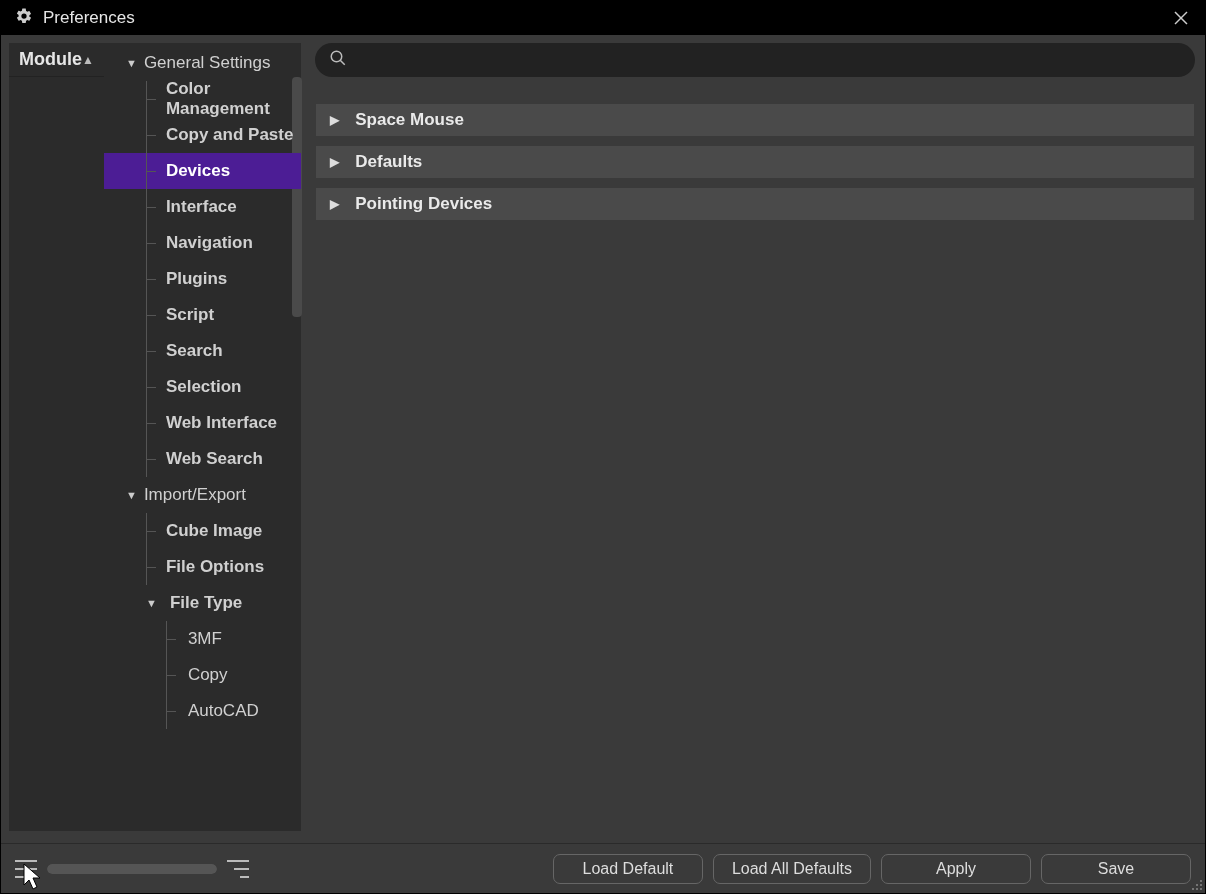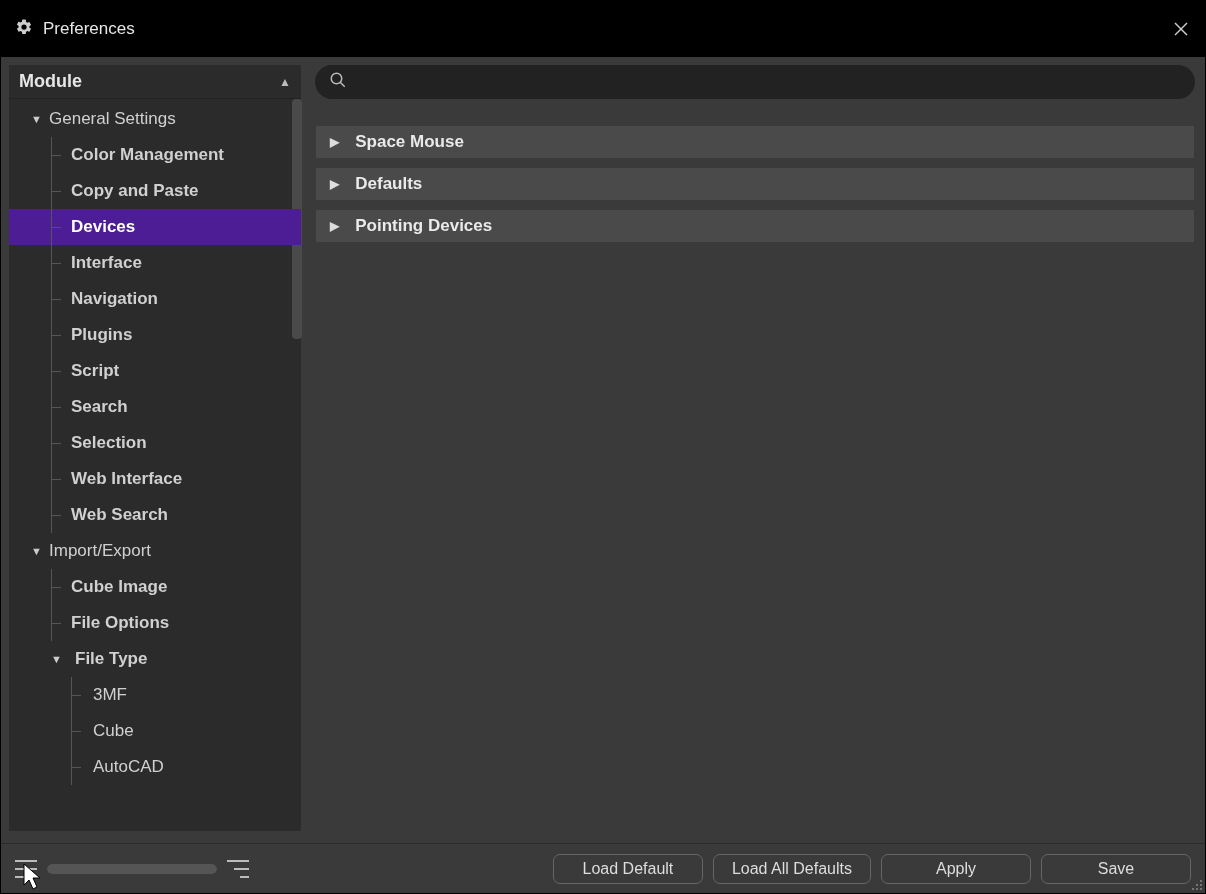--- a/index.html
+++ b/index.html
@@ -12,21 +12,21 @@
     user-select: none;
   }
   .window {
     width: 1206px; height: 894px;
     display: flex; flex-direction: column;
     background: #3a3a3a;
     border: 1px solid #000;
   }
   
   .titlebar {
-    height: 56px;
+    height: 34px;
     background: #000;
     display: flex; align-items: center;
     padding: 0 14px;
     gap: 10px;
   }
   .titlebar .title { font-size: 17px; color: #e6e6e6; }
   .titlebar .spacer { flex: 1; }
   .close-x { width: 20px; height: 20px; display:flex; align-items:center; justify-content:center; cursor:pointer; }
   .close-x svg { stroke: #ccc; stroke-width: 1.5; }
   .gear-icon svg { fill: #ccc; }
@@ -36,21 +36,21 @@
     flex: 1;
     display: flex;
     background: #3a3a3a;
     overflow: hidden;
   }
 
   
   .sidebar {
     width: 292px;
     background: #2b2b2b;
-    display: flex; flex-direction: column;
+    display: flex; flex-direction: row;
     margin: 8px 8px 12px 8px;
     position: relative;
   }
   .sidebar-scroll {
     position: absolute;
     right: -1px; top: 34px;
     width: 10px; height: 240px;
     background: #4a4a4a;
     border-radius: 4px;
   }
@@ -288,21 +288,21 @@
         <div class="tree-row lvl2" style="padding-left:42px;">
           <span class="twisty">▼</span>
           <span class="label">File Type</span>
         </div>
         <div class="tree-row lvl3">
             <span class="tick"></span>
             <span class="label">3MF</span>
           </div>
         <div class="tree-row lvl3">
             <span class="tick"></span>
-            <span class="label">Cube</span>
+            <span class="label">Copy</span>
           </div>
         <div class="tree-row lvl3">
             <span class="tick"></span>
             <span class="label">AutoCAD</span>
           </div>
 
       </div>
     </div>
 
     <div class="main">

